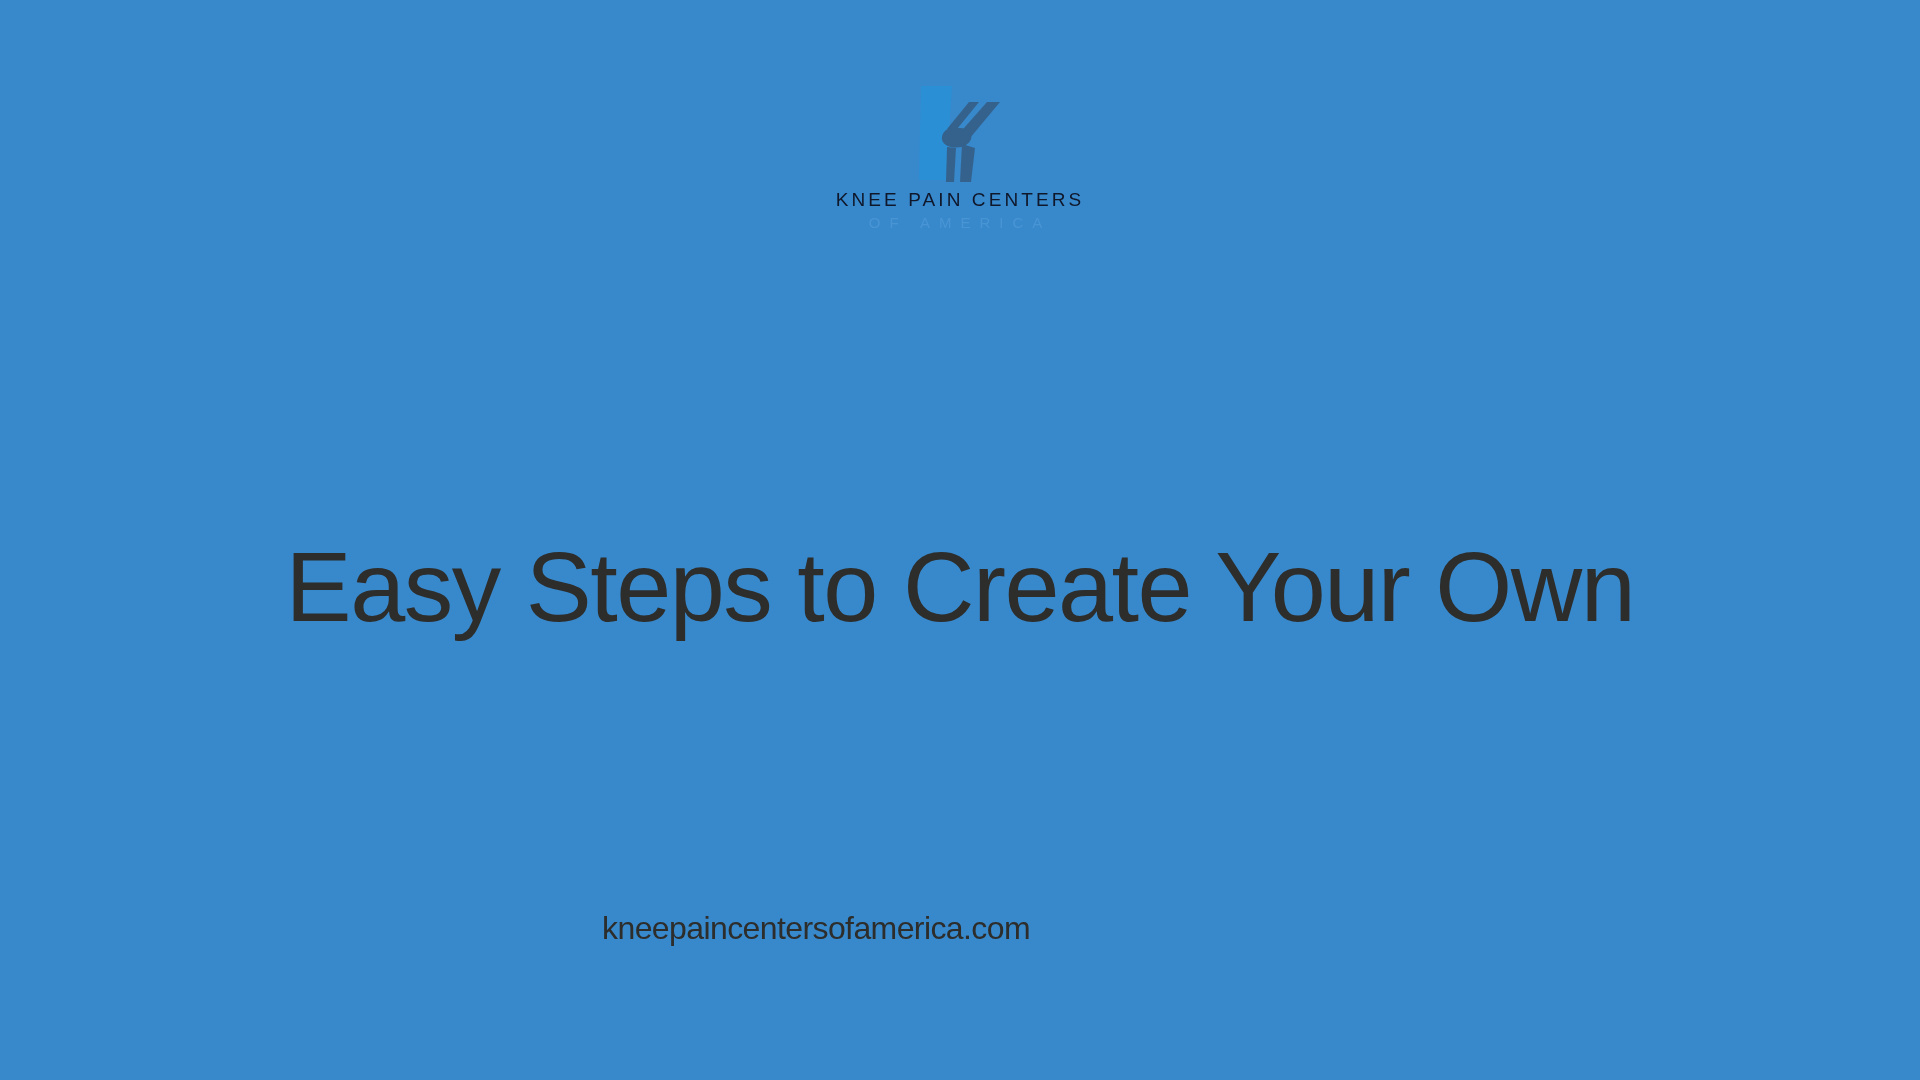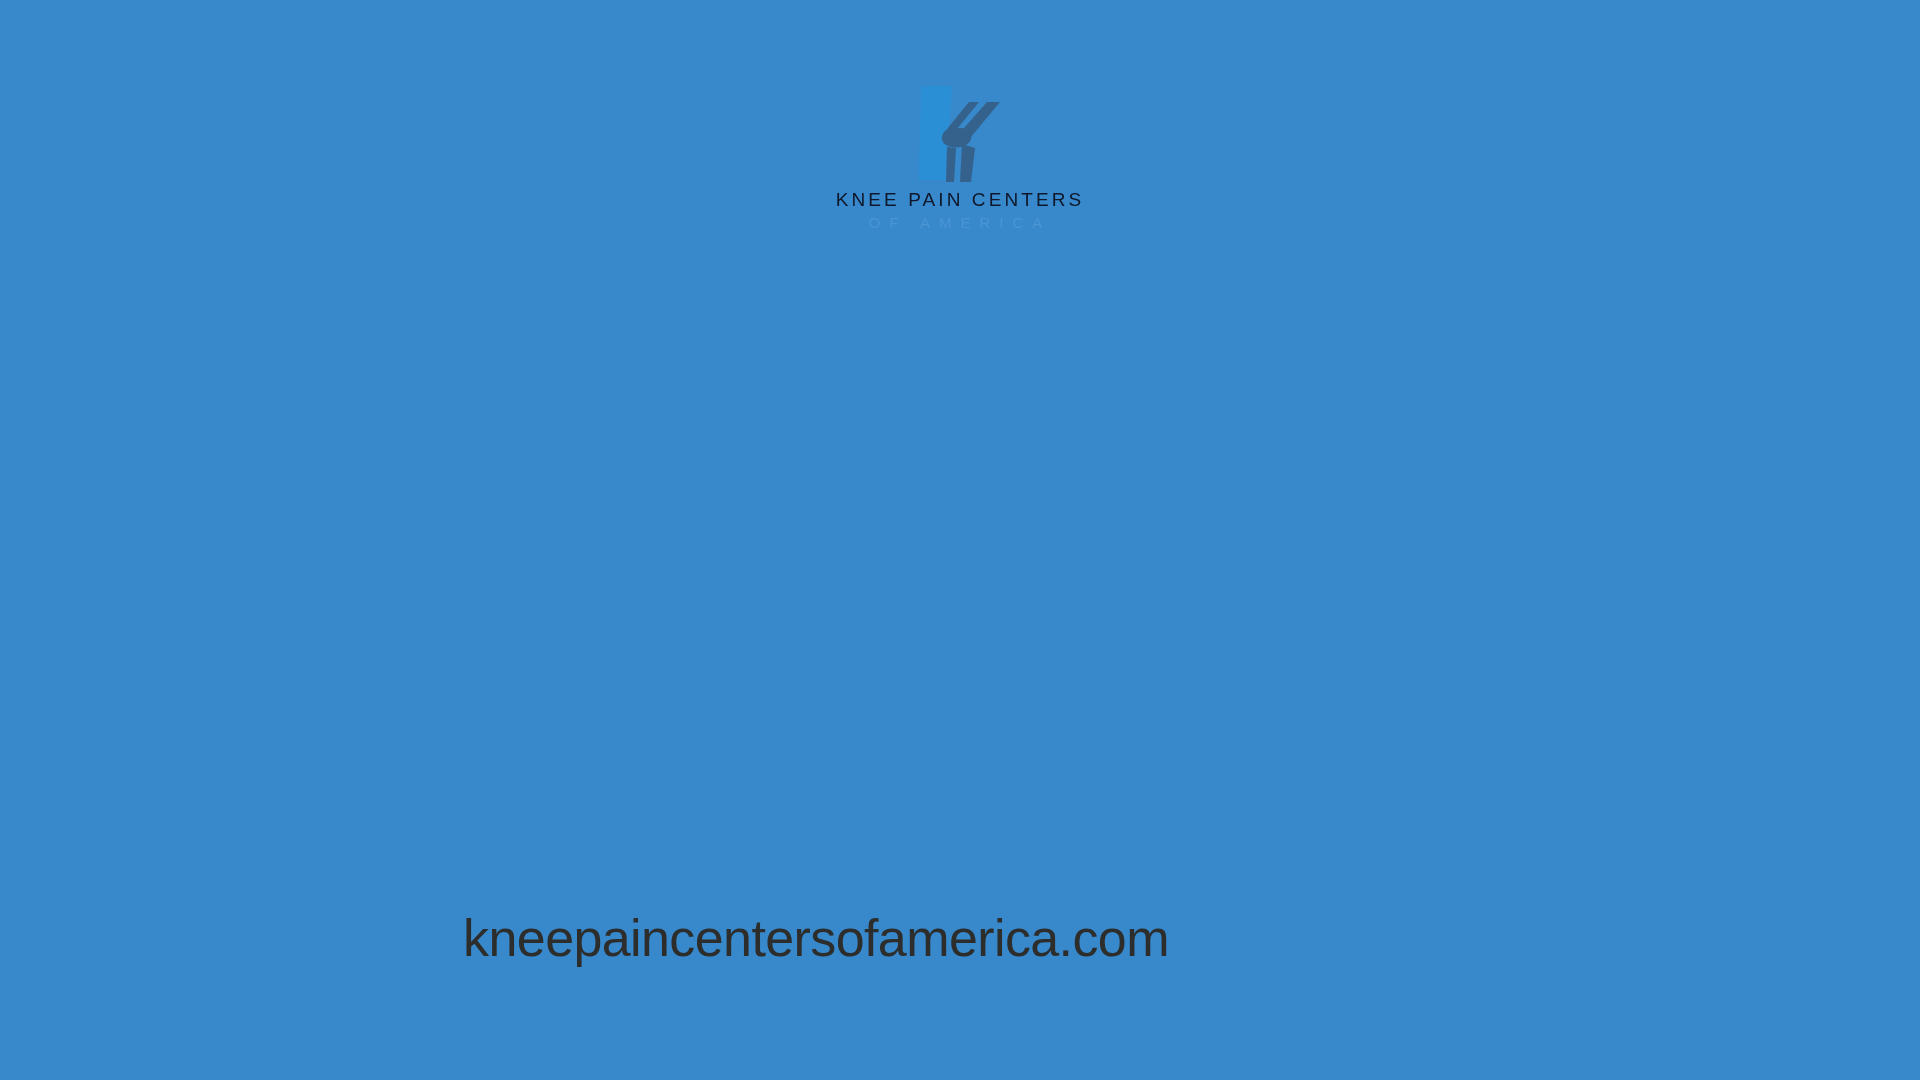--- a/index.html
+++ b/index.html
@@ -85,21 +85,21 @@
   }
 
   
   .footer-url {
     position: absolute;
     top: 912px;
     left: 0;
     width: 1632px;
     text-align: center;
     font-family: "Liberation Sans", sans-serif;
-    font-size: 52px;
+    font-size: 32px;
     font-weight: 400;
     letter-spacing: -0.6px;
     color: #2d2d2b;
     line-height: 1;
   }
 </style>
 </head>
 <body>
 
 <div class="slide">
@@ -120,17 +120,18 @@
 
       <polygon points="42,69 51,70 49,104 41,104" fill="#34628c"></polygon>
     </svg>
 
     <div class="logo-wordmark">KNEE PAIN CENTERS</div>
 
     <div class="logo-subwordmark">OF AMERICA</div>
   </div>
 
   <h1 class="headline">
+    <span class="headline-line">Easy Steps to Create Your Own</span>
   </h1>
 
   <div class="footer-url">kneepaincentersofamerica.com</div>
 
 </div>
 
 </body></html>

